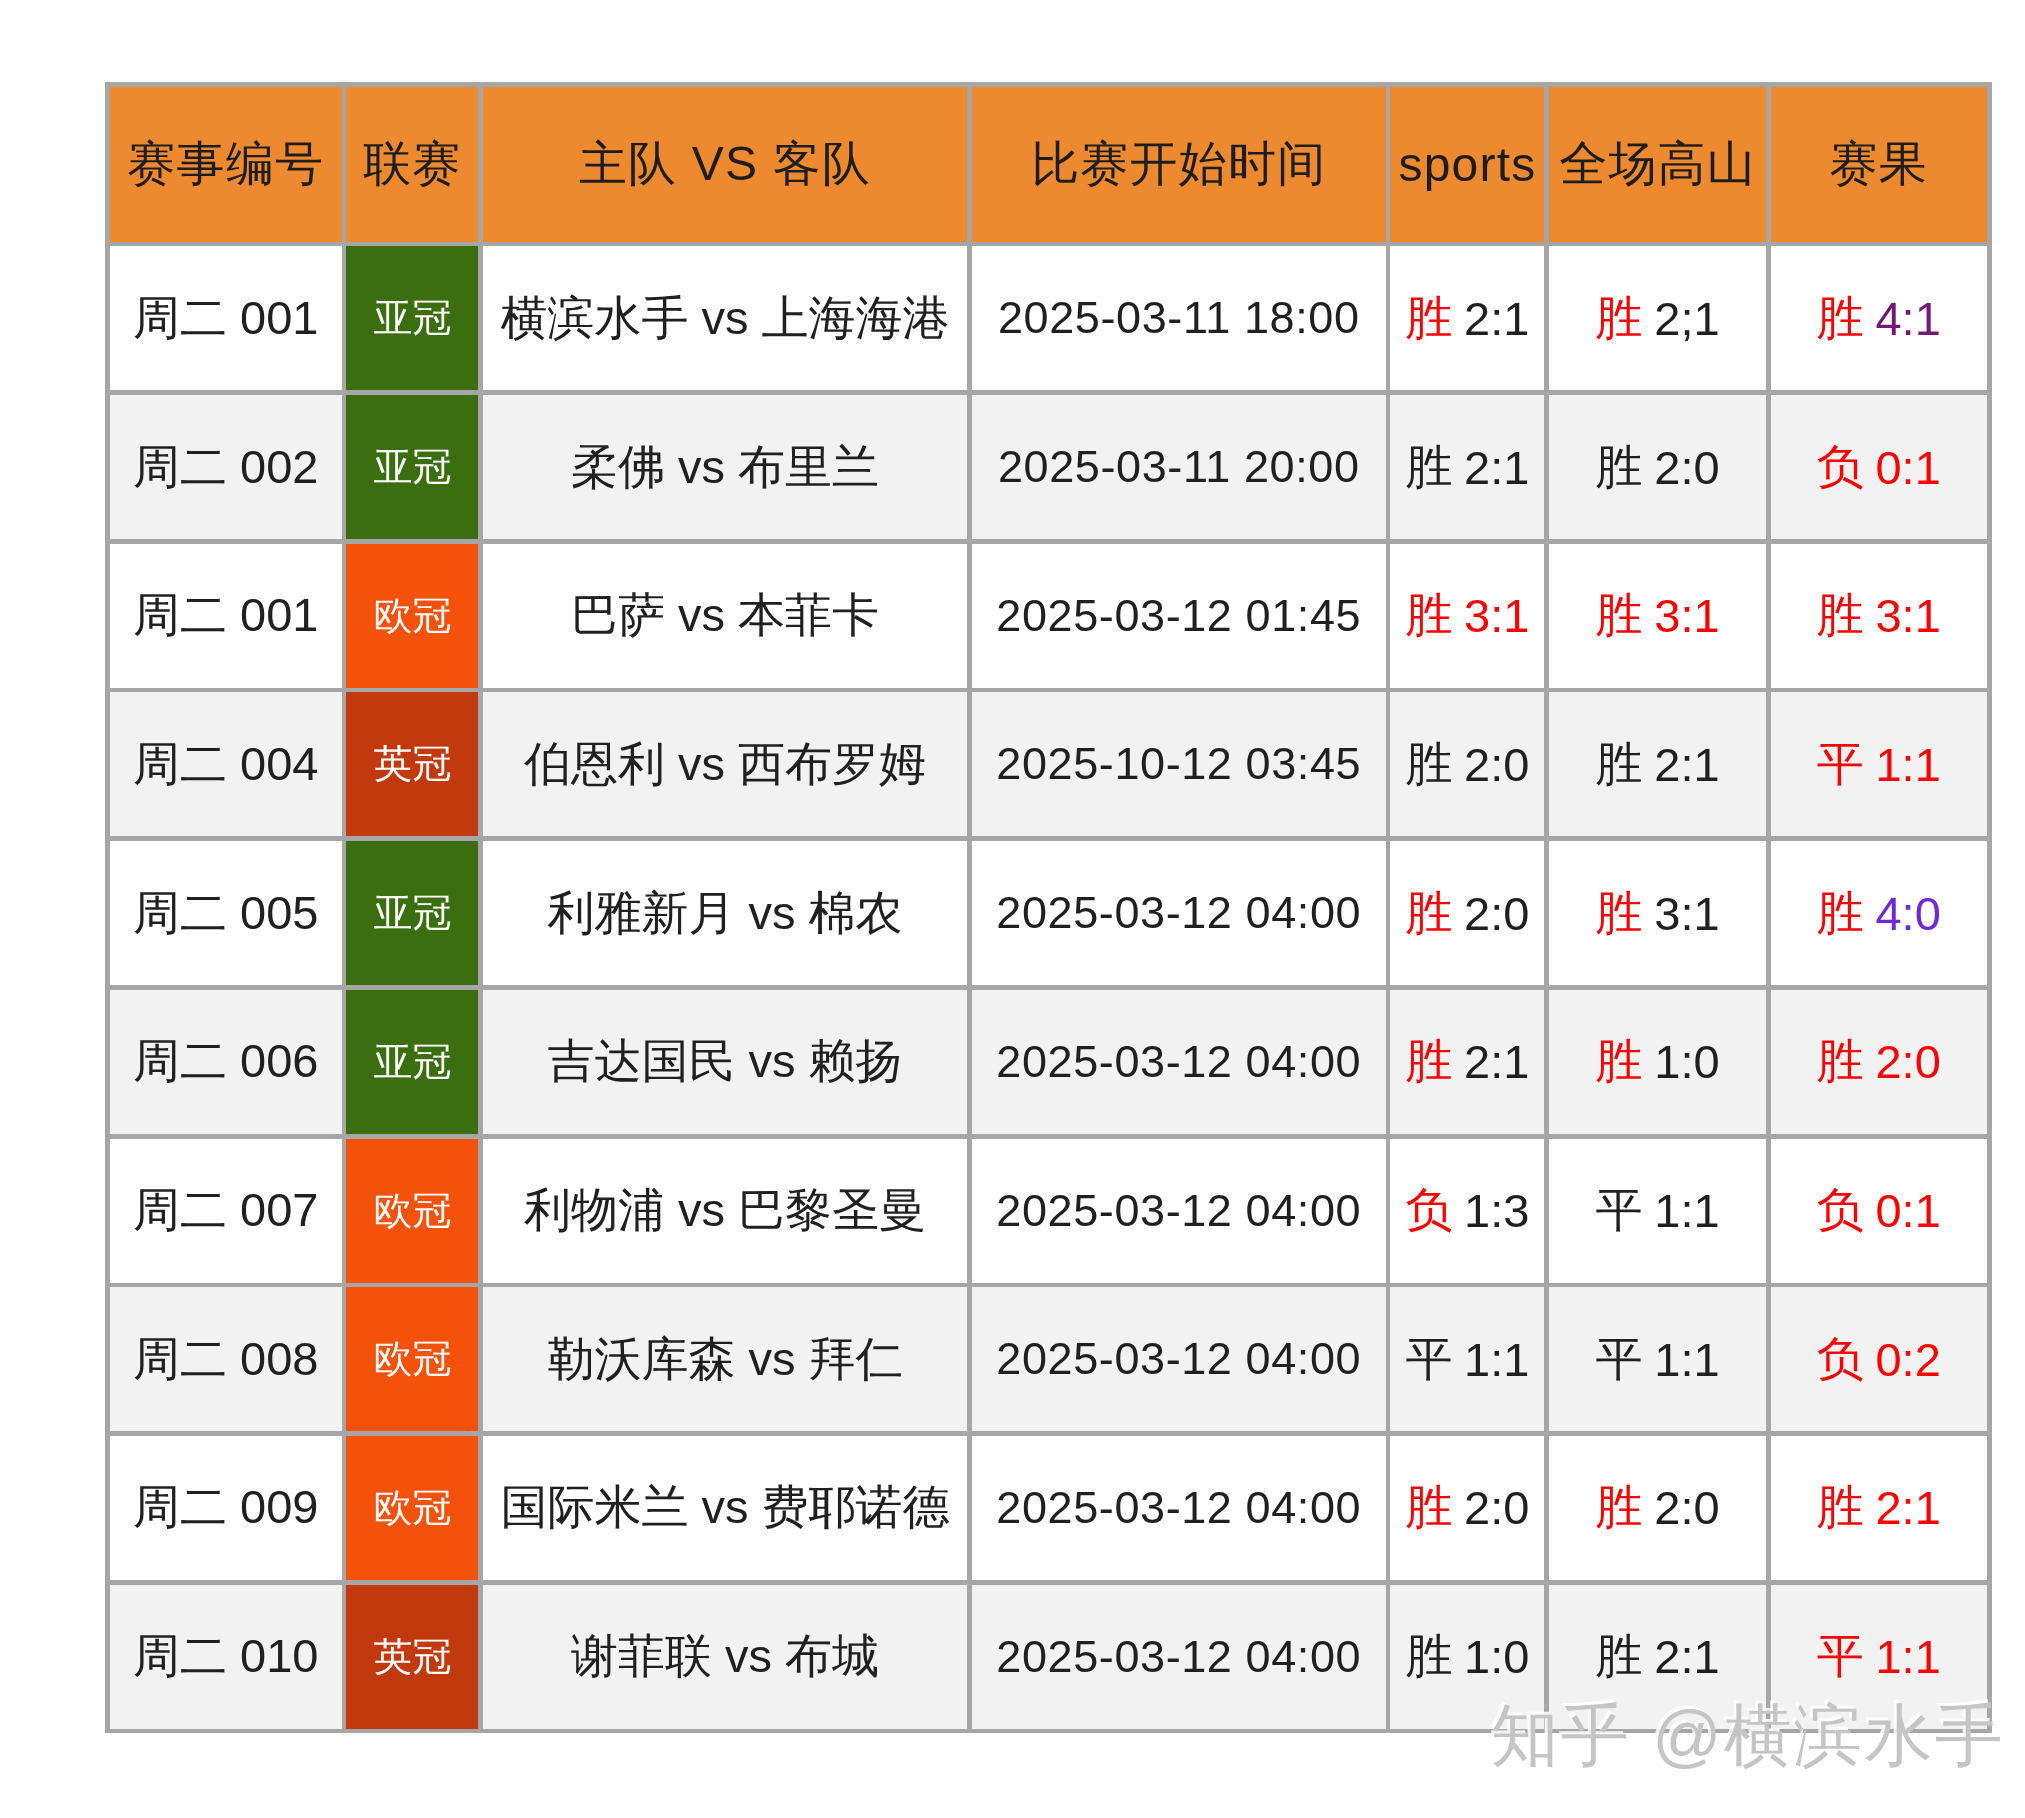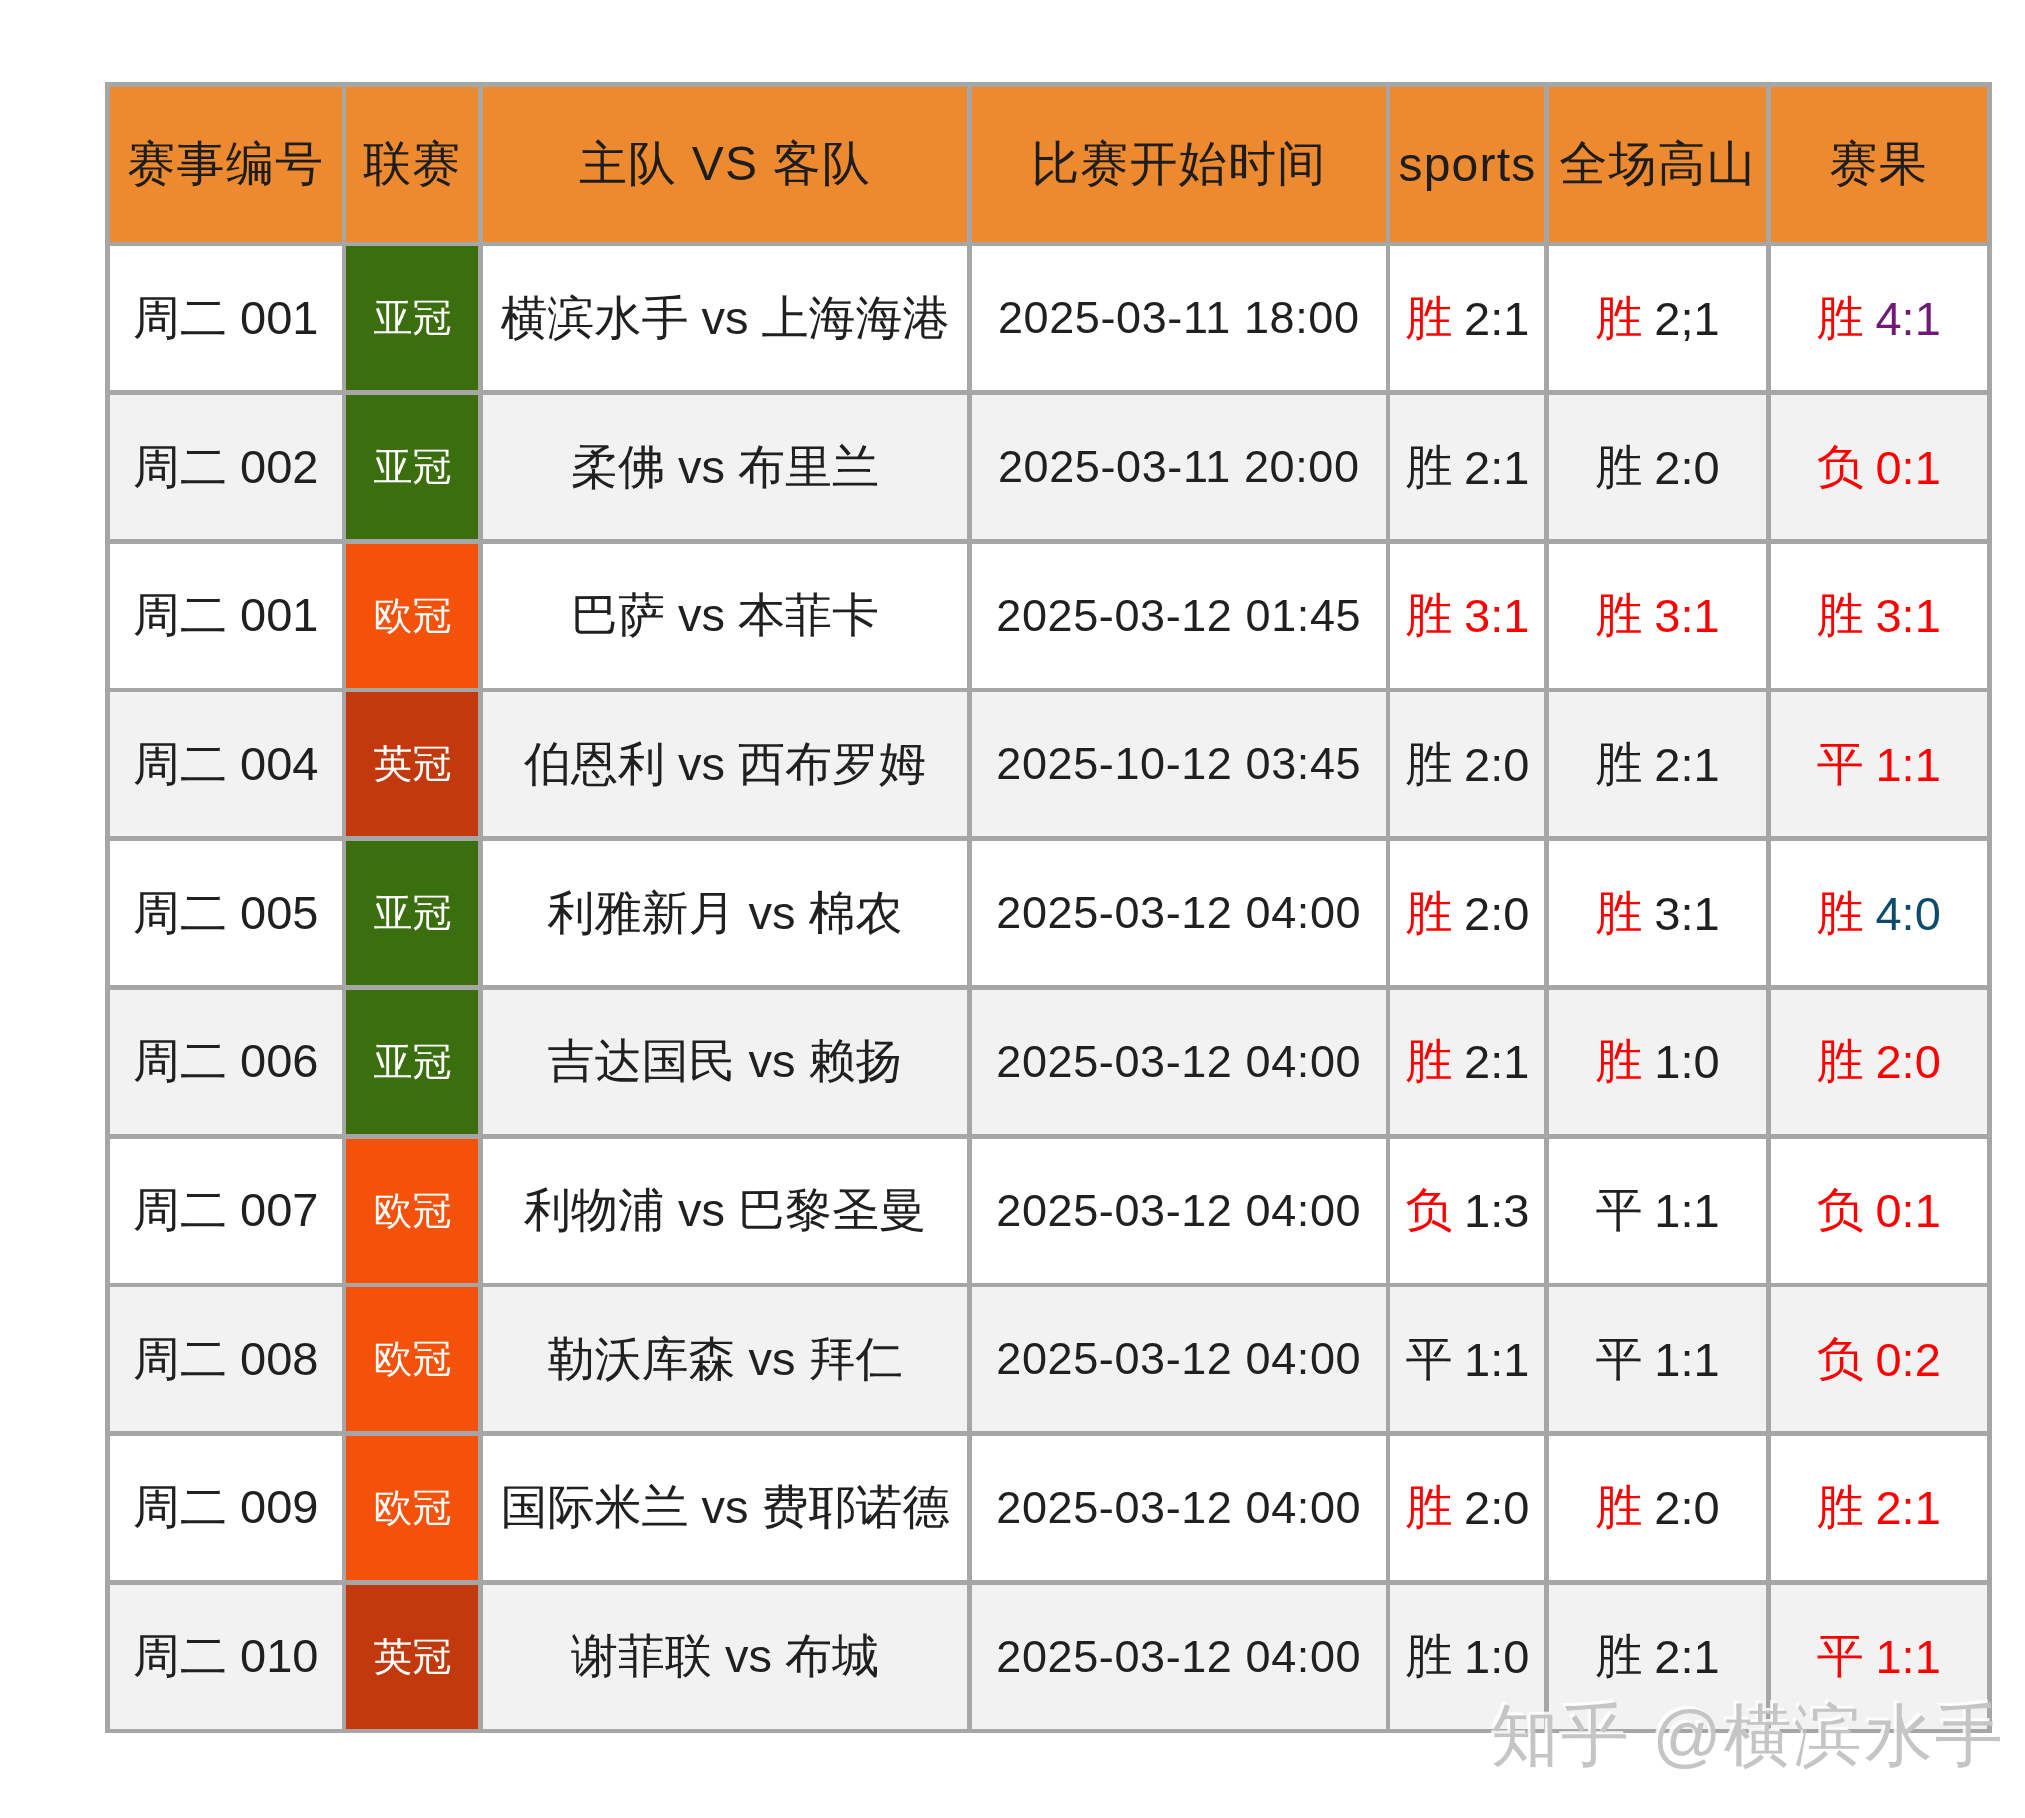--- a/index.html
+++ b/index.html
@@ -156,21 +156,21 @@
     <div class="cell c-pred">
       <span style="color: rgb(254, 0, 0);">胜</span>
       <span style="color: rgb(32, 32, 32);">2:0</span>
     </div>
     <div class="cell c-pred">
       <span style="color: rgb(254, 0, 0);">胜</span>
       <span style="color: rgb(32, 32, 32);">3:1</span>
     </div>
     <div class="cell c-pred">
       <span style="color: rgb(254, 0, 0);">胜</span>
-      <span style="color: #0c4a6e;">4:0</span>
+      <span style="color: #6d28d9;">4:0</span>
     </div>
   </div>
 
   <div class="row">
     <div class="cell">周二 006</div>
     <div class="cell c-league" style="background-color: rgb(58, 110, 15);">亚冠</div>
     <div class="cell">吉达国民 vs 赖扬</div>
     <div class="cell c-time">2025-03-12 04:00</div>
     <div class="cell c-pred">
       <span style="color: rgb(254, 0, 0);">胜</span>

